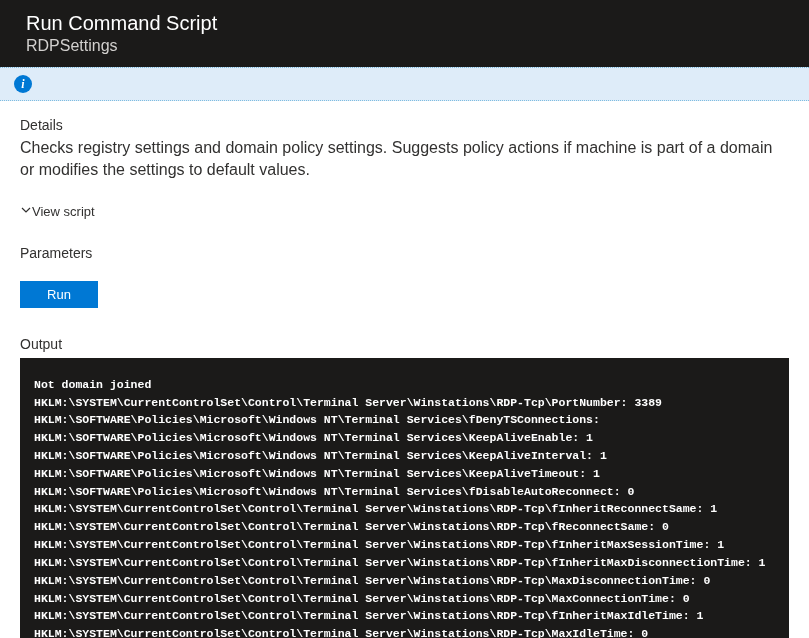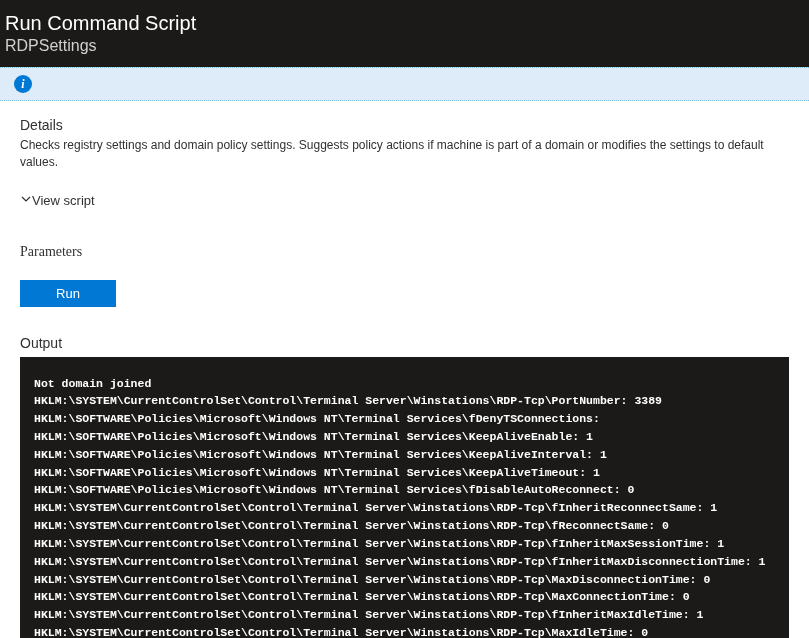--- a/index.html
+++ b/index.html
@@ -6,21 +6,21 @@
   body {
     font-family: "Segoe UI", Arial, sans-serif;
     font-size: 13px;
     color: #323130;
     background: #ffffff;
     width: 809px;
   }
   .header {
     background: #1b1a19;
     color: #ffffff;
-    padding: 10px 20px 12px 5px;
+    padding: 10px 20px 12px 26px;
   }
   .header-title {
     font-size: 20px;
     font-weight: 400;
     line-height: 1.3;
   }
   .header-sub {
     font-size: 16px;
     color: #d2d0ce;
     margin-top: 1px;
@@ -45,44 +45,44 @@
     justify-content: center;
     font-family: Georgia, serif;
     font-style: italic;
     font-weight: bold;
     font-size: 12px;
     flex-shrink: 0;
   }
   .status-text { font-size: 13px; }
   .content { padding: 16px 20px 16px 20px; }
   .section-title { font-size: 14px; margin-bottom: 4px; }
-  .desc { font-size: 12px; line-height: 1.4; color: #323130; }
+  .desc { font-size: 16px; line-height: 1.4; color: #323130; }
   .view-script {
     display: flex;
     align-items: center;
     margin-top: 22px;
     cursor: pointer;
     font-size: 13px;
   }
   .chevron {
     display: inline-block;
     transform: rotate(0deg);
     font-size: 12px;
     color: #323130;
   }
-  .params-block { margin-top: 36px; font-family: Liberation Serif, serif; }
+  .params-block { margin-top: 26px; }
   .no-params { font-size: 13px; }
   .run-btn {
     margin-top: 16px;
     background: #0078d4;
     color: #fff;
     border: none;
     font-size: 13px;
     padding: 6px 0;
-    width: 96px;
+    width: 78px;
     text-align: center;
     cursor: pointer;
     font-family: inherit;
   }
   .output-block { margin-top: 28px; }
   .output-title { font-size: 14px; margin-bottom: 6px; margin-top: 14px; }
   .console {
     background: #1b1a19;
     color: #ffffff;
     font-family: "Consolas", "Courier New", monospace;

